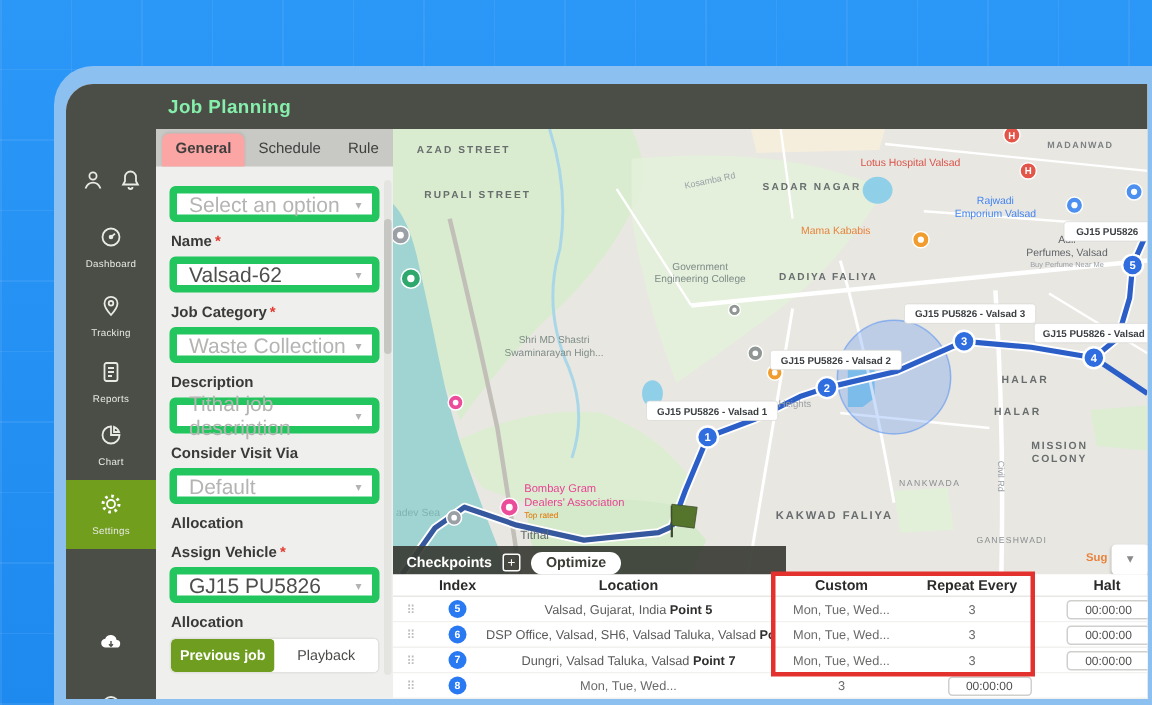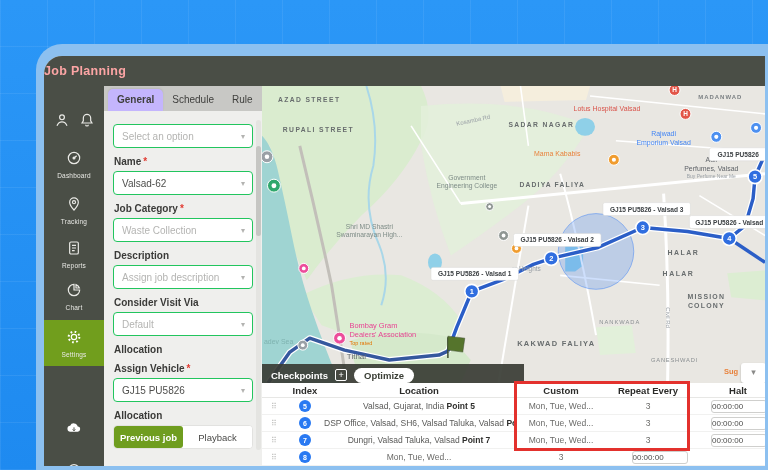--- a/index.html
+++ b/index.html
@@ -8,46 +8,46 @@
     background-color:#2492f5;
     background-image:
       repeating-linear-gradient(90deg, rgba(255,255,255,.07) 0 1px, transparent 1px 47px),
       repeating-linear-gradient(0deg, rgba(255,255,255,.07) 0 1px, transparent 1px 47px),
       linear-gradient(180deg,#2b97f7 0%,#1e8af0 100%);
     position:relative;
   }
   .frame { position:absolute; left:36px; top:44px; right:0; bottom:0; background:#8cc0f0; border-radius:26px 0 0 0; }
   .window { position:absolute; left:44px; top:56px; right:3px; bottom:4px; background:#efefed; border-radius:18px 0 0 0; overflow:hidden; display:flex; flex-direction:column; }
   .titlebar { height:30px; background:#4a4e46; display:flex; align-items:center; flex:none; }
-  .title { color:#fca5a5; font-size:12.5px; font-weight:700; letter-spacing:.3px; }
+  .title { color:#86efac; font-size:12.5px; font-weight:700; letter-spacing:.3px; padding-left:68px; }
   .logo { position:absolute; left:14px; top:3px; width:45px; height:45px; background:#fff; border-radius:50%; z-index:40; display:flex; align-items:center; justify-content:center; box-shadow:0 1px 3px rgba(0,0,0,.35); }
   .logo span { font-size:9.5px; font-weight:700; color:#4a4e46; letter-spacing:.3px; }
   .logo em { font-style:normal; color:#e8832a; font-size:8px; }
   .main { flex:1; display:flex; min-height:0; }
 
   
   .sidebar { width:60px; background:#4a4e46; position:relative; flex:none; }
   .side-top { position:absolute; top:26px; left:0; width:100%; display:flex; justify-content:center; gap:9px; }
   .side-top svg { width:16px; height:16px; }
   .nav-item { position:absolute; left:0; width:100%; display:flex; flex-direction:column; align-items:center; gap:2px; color:#e9e9e5; cursor:pointer; padding:4px 0; }
   .nav-item svg { width:16px; height:16px; }
   .nav-item .lbl { font-size:6.5px; letter-spacing:.2px; }
   .nav-item.active { background:#719e1d; }
   .nav-dashboard{ top:60px; } .nav-tracking{ top:106px; } .nav-reports{ top:150px; } .nav-chart{ top:192px; } .nav-settings{ top:234px; height:46px; justify-content:center; }
   .nav-cloud{ top:330px; } .nav-headset{ top:372px; }
 
   
   .formpanel { width:158px; background:#efefed; flex:none; position:relative; overflow:hidden; }
   .tabbar { background:#c8c8c5; display:flex; align-items:flex-end; height:25px; padding:0 0 0 4px; }
   .tab { font-size:10px; color:#3f3f3d; padding:5px 9px 6px; cursor:pointer; }
-  .tab.active { background:#c4b5fd; border-radius:5px 5px 0 0; font-weight:700; box-shadow:0 -1px 2px rgba(0,0,0,.08); }
+  .tab.active { background:#fca5a5; border-radius:5px 5px 0 0; font-weight:700; box-shadow:0 -1px 2px rgba(0,0,0,.08); }
   .fields { padding:7px 9px 0 9px; }
   .flabel { font-size:10px; font-weight:700; color:#3a3a38; margin:8px 1px 4px; }
   .flabel .req { color:#e23b32; margin-left:2px; }
-  .input { height:24px; background:#fff; border:1px solid #22c55e; border-radius:4px; display:flex; align-items:center; padding:0 8px; font-size:10px; position:relative; color:#4e4e4c; cursor:pointer; }
+  .input { height:24px; background:#fff; border:5px solid #22c55e; border-radius:4px; display:flex; align-items:center; padding:0 8px; font-size:14px; position:relative; color:#4e4e4c; cursor:pointer; }
   .input.ph { color:#b4b4b2; }
   .input::after { content:"▾"; position:absolute; right:7px; color:#b3b3b1; font-size:8px; }
   .seg { display:flex; background:#fff; border:1px solid #e2e2e0; border-radius:4px; overflow:hidden; height:24px; }
   .seg button { flex:1; border:none; background:#fff; font-size:9.5px; color:#4a4a48; font-family:inherit; cursor:pointer; }
   .seg button.active { background:#6f9d1f; color:#fff; font-weight:700; border-radius:3px; }
   .fscroll { position:absolute; right:1px; top:34px; width:5px; height:330px; background:#e4e4e1; border-radius:3px; }
   .fscroll .thumb { position:absolute; top:26px; left:0; width:5px; height:90px; background:#c6c6c3; border-radius:3px; }
 
   
   .maparea { flex:1; position:relative; background:#e9e7e2; min-width:0; }
@@ -64,21 +64,21 @@
   
   .table { position:absolute; left:0; right:0; top:297px; bottom:0; background:#fff; z-index:8; }
   .trow { display:grid; grid-template-columns:24px 38px 190px 94px 80px 1fr; align-items:center; height:17px; border-bottom:1px solid #f1f1f0; background:#fff; }
   .thead { height:15px; font-size:9.5px; font-weight:700; color:#2b2b29; border-bottom:1px solid #e7e7e5; }
   .thead .c-idx,.thead .c-cus,.thead .c-rep,.thead .c-halt { text-align:center; }
   .c-loc { font-size:8.5px; color:#5a5a58; white-space:nowrap; overflow:hidden;text-align:center; }
   .c-loc b { color:#2f2f2d; }
   .c-cus { font-size:8.5px; color:#6a6a68; text-align:center; }
   .c-rep { font-size:8.5px; color:#6a6a68; text-align:center; }
   .c-halt { display:flex; justify-content:center;padding-left:23px; }
-  .c-halt input { width:56px; height:13px; border:1px solid #cfcfcd; border-radius:3px; font-size:8px; text-align:left; color:#4c4c4a; font-family:inherit; }
+  .c-halt input { width:56px; height:13px; border:1px solid #cfcfcd; border-radius:3px; font-size:8px; text-align:center; color:#4c4c4a; font-family:inherit; }
   .c-drag { text-align:center; color:#bdbdbb; font-size:8px; cursor:grab; }
   .c-idx { display:flex; justify-content:center; }
   .idx-badge { width:12px; height:12px; border-radius:50%; background:#2979f2; color:#fff; font-size:7px; font-weight:700; display:flex; align-items:center; justify-content:center; }
   .redbox { position:absolute; left:252px; top:-2px; width:176px; height:70px; border:3px solid #e3312d; z-index:12; pointer-events:none; }
 </style>
 </head>
 <body>
 
 <div class="frame"></div>
 
@@ -159,21 +159,21 @@
       <div class="fields">
         <div class="input ph" style="margin-top:6px;">Select an option</div>
 
         <div class="flabel"><span>Name</span><span class="req">*</span></div>
         <div class="input">Valsad-62</div>
 
         <div class="flabel"><span>Job Category</span><span class="req">*</span></div>
         <div class="input ph">Waste Collection</div>
 
         <div class="flabel">Description</div>
-        <div class="input ph">Assign job description</div>
+        <div class="input ph">Tithal job description</div>
 
         <div class="flabel">Consider Visit Via</div>
         <div class="input ph">Default</div>
 
         <div class="flabel">Allocation</div>
 
         <div class="flabel"><span>Assign Vehicle</span><span class="req">*</span></div>
         <div class="input">GJ15 PU5826</div>
 
         <div class="flabel">Allocation</div>

